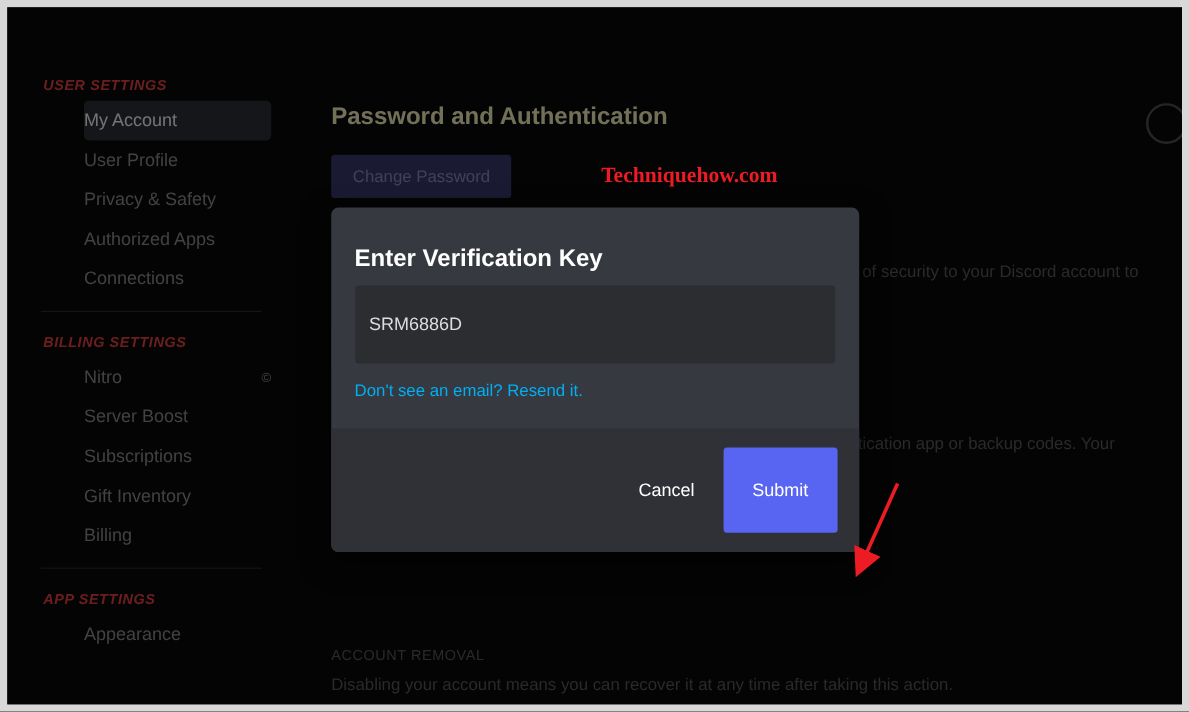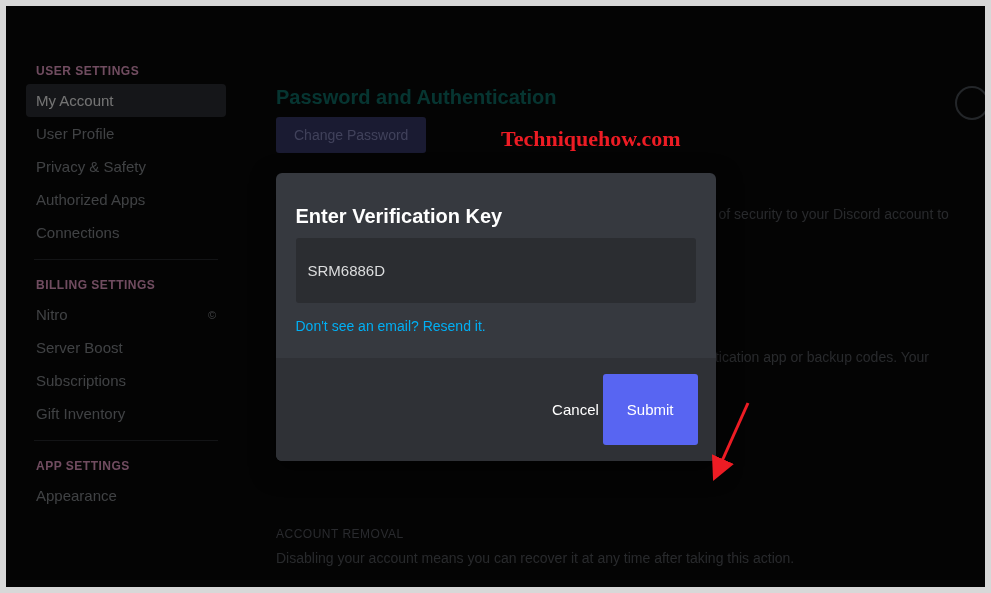--- a/index.html
+++ b/index.html
@@ -32,33 +32,35 @@
     .sidebar {
       position: absolute;
       left: 20px;
       top: 50px;
       width: 200px;
       color: #8e9297;
     }
     .sidebar-heading {
       font-size: 12px;
       font-weight: 700;
-      color: #f9a8d4;
+      color: #ef4444;
       letter-spacing: 0.5px;
       padding: 8px 10px 6px;
+      font-style: italic;
     }
     .sidebar-item {
       font-size: 15px;
       color: #8e9297;
-      padding: 8px 10px;
+      padding: 8px 0;
       border-radius: 4px;
       cursor: pointer;
       display: flex;
       justify-content: space-between;
       align-items: center;
+      margin-left: 44px;
     }
     .sidebar-item.active {
       background: #303238;
       color: #ffffff;
     }
     .sidebar-divider {
       height: 1px;
       background: #2b2d31;
       margin: 10px 8px;
     }
@@ -69,22 +71,22 @@
     .main-content {
       position: absolute;
       left: 270px;
       top: 80px;
       width: 680px;
       color: #b9bbbe;
     }
     .section-title {
       font-size: 20px;
       font-weight: 700;
-      color: #0f766e;
-      margin-bottom: 8px;
+      color: #fef9c3;
+      margin-bottom: 20px;
     }
     .btn-primary-dim {
       background: #3a3c6f;
       color: #8e91c8;
       padding: 10px 18px;
       border: none;
       border-radius: 3px;
       font-size: 14px;
       cursor: pointer;
     }
@@ -170,20 +172,21 @@
       color: #00aff4;
       cursor: pointer;
       margin-bottom: 8px;
       display: inline-block;
     }
     .modal-footer {
       background: #2f3136;
       padding: 16px 18px;
       display: flex;
       justify-content: flex-end;
+      gap: 20px;
       align-items: center;
       border-radius: 0 0 6px 6px;
     }
     .btn-cancel {
       background: transparent;
       border: none;
       color: #ffffff;
       font-size: 15px;
       cursor: pointer;
       padding: 10px 4px;
@@ -193,22 +196,22 @@
       border: none;
       color: #ffffff;
       font-size: 15px;
       padding: 27px 24px;
       border-radius: 3px;
       cursor: pointer;
     }
     .watermark {
       position: absolute;
       left: 495px;
-      top: 120px;
-      font-size: 22px;
+      top: 130px;
+      font-size: 18px;
       font-weight: 700;
       color: #ed1c24;
       z-index: 20;
       font-family: Georgia, serif;
     }
     .arrow-svg {
       position: absolute;
       left: 704px;
       top: 392px;
       z-index: 30;
@@ -241,20 +244,21 @@
     <div class="sidebar-item">Connections</div>
     <div class="sidebar-divider"></div>
     <div class="sidebar-heading">BILLING SETTINGS</div>
     <div class="sidebar-item">
       <span>Nitro</span>
       <span class="nitro-badge">©</span>
     </div>
     <div class="sidebar-item">Server Boost</div>
     <div class="sidebar-item">Subscriptions</div>
     <div class="sidebar-item">Gift Inventory</div>
+    <div class="sidebar-item">Billing</div>
     <div class="sidebar-divider"></div>
     <div class="sidebar-heading">APP SETTINGS</div>
     <div class="sidebar-item">Appearance</div>
   </div>
 
   <div class="main-content">
     <div class="section-title">Password and Authentication</div>
     <button class="btn-primary-dim">Change Password</button>
 
     <div class="subsection-heading">

